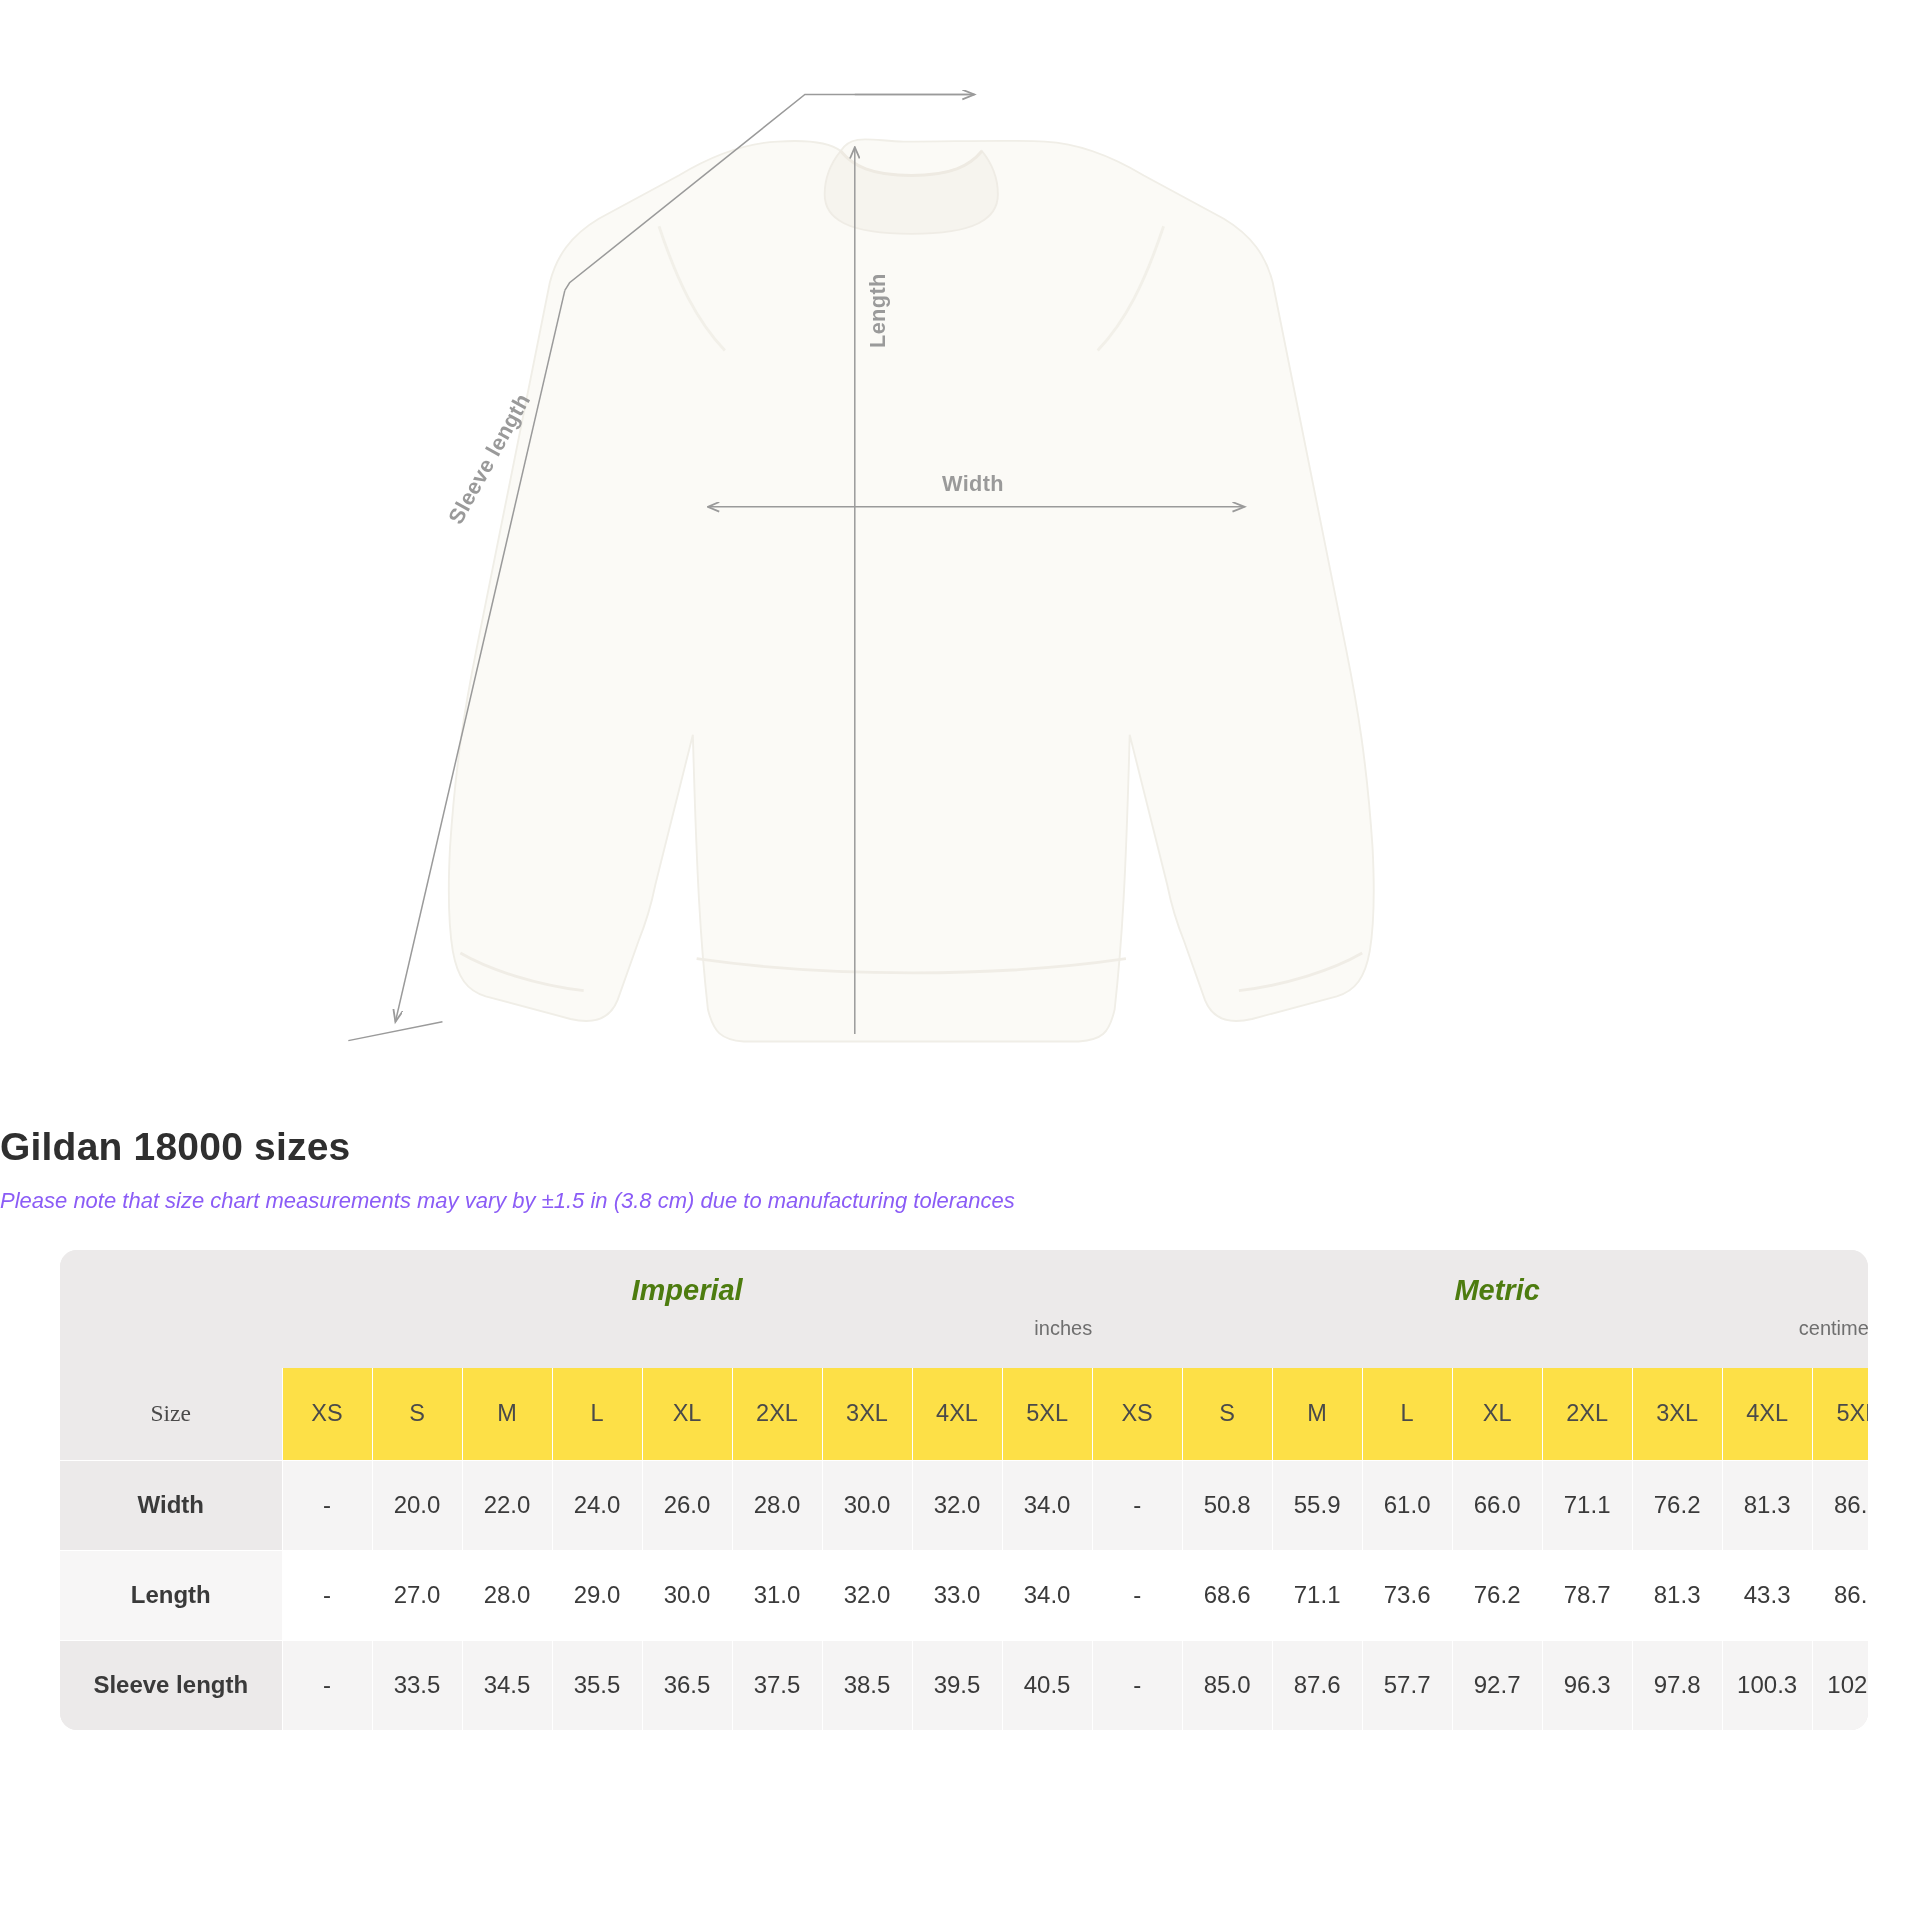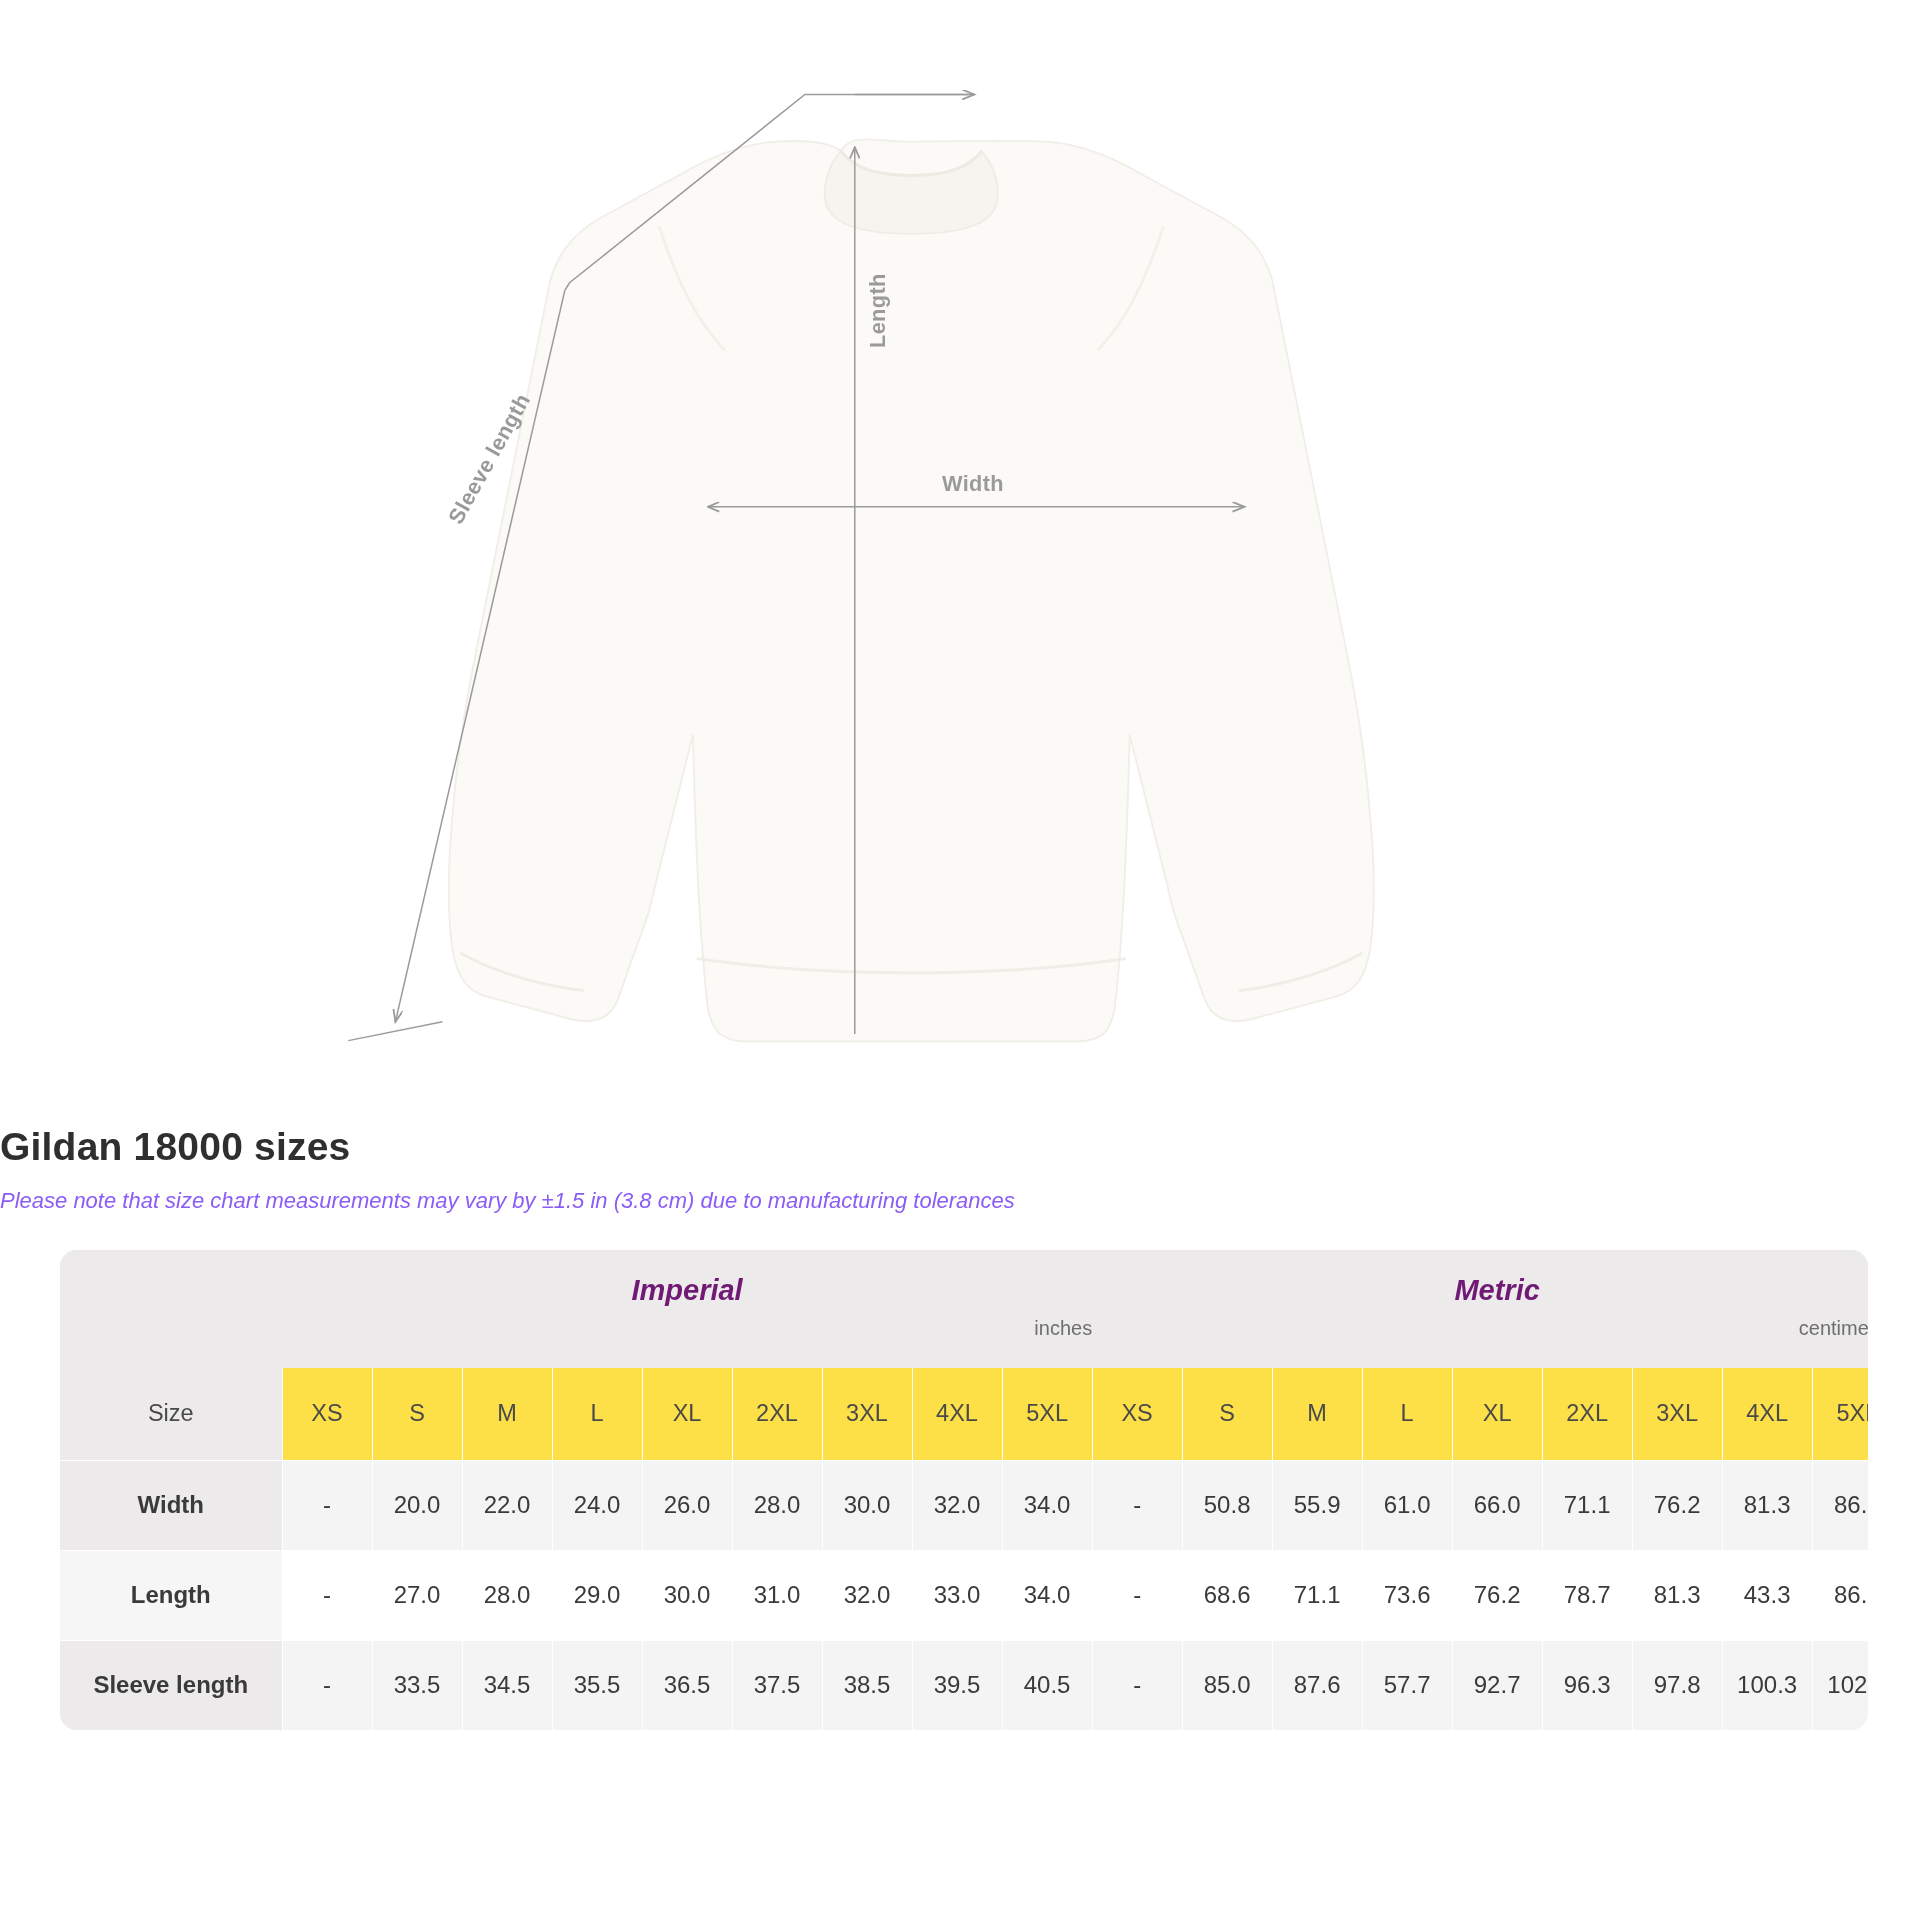--- a/index.html
+++ b/index.html
@@ -94,21 +94,21 @@
   }
   
   .unit-cell {
     padding: 24.5px 0 28px 0;
     background: #eceaea;
   }
   .unit-name {
     font-size: 29px;
     font-weight: bold;
     font-style: italic;
-    color: #701a75;
+    color: #4d7c0f;
   }
   .unit-sub {
     margin-top: 9.4px;
     font-size: 20px;
     color: #6f6f6f;
     text-align: right;
   }
   .hdr-row td {
     background: #fde047;
     height: 90px;
@@ -131,21 +131,21 @@
   .data-row td:last-child { border-right: none; }
   .data-row.alt td { background: #f5f4f4; }
   .data-row.plain td { background: #ffffff; }
   .data-row td.rowlabel {
     font-weight: bold;
     font-size: 24px;
     color: #3a3a3a;
   }
   .data-row.alt td.rowlabel { background: #eceaea; }
   .data-row.plain td.rowlabel { background: #f7f6f6; }
-  .hdr-row td.rowlabel { background: #eceaea; }
+  .hdr-row td.rowlabel { background: #eceaea; font-family: Liberation Serif, serif; }
   col.label-col { width: 222px; }
   col.size-col { width: 90px; }
 </style>
 </head>
 <body>
 
 <div class="page">
 
   <div class="illustration">
     <svg width="1928" height="1121" viewBox="0 0 2048 1190" xmlns="http://www.w3.org/2000/svg">

